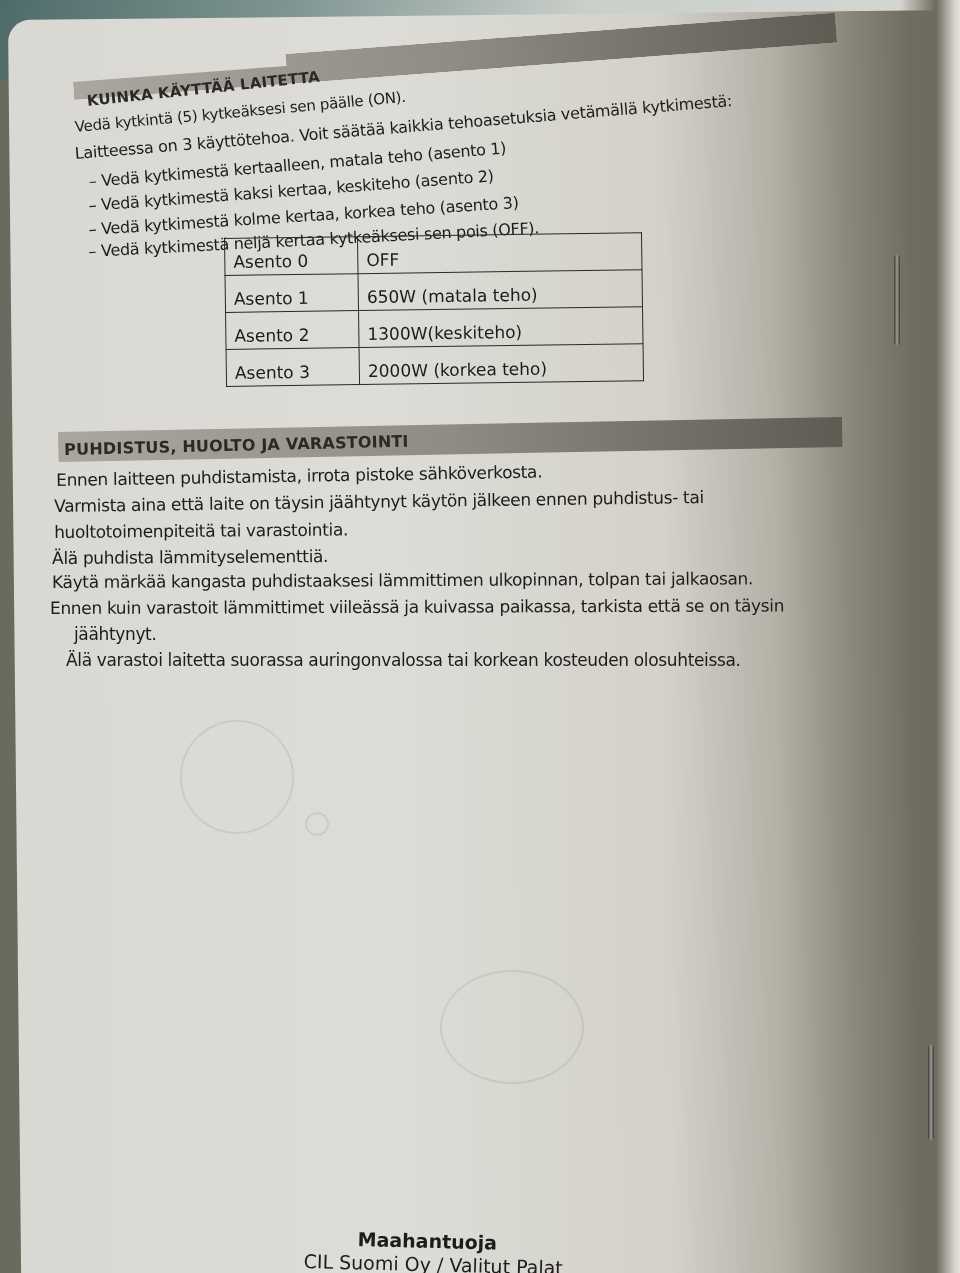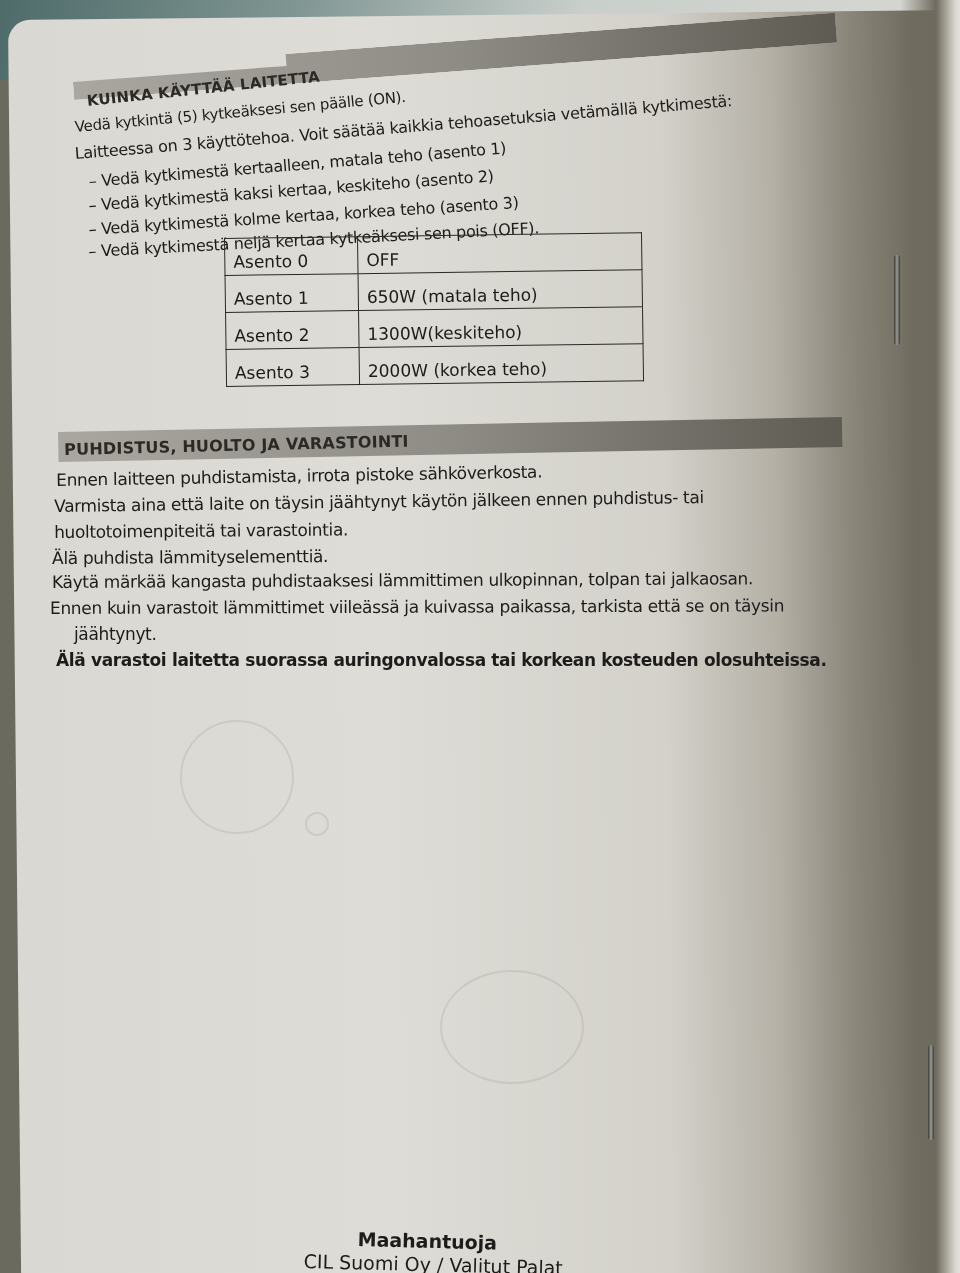--- a/index.html
+++ b/index.html
@@ -179,19 +179,19 @@
     <div class="header-text h2">PUHDISTUS, HUOLTO JA VARASTOINTI</div>
 
     <div class="s2">
       <div class="line" style="left:56px; top:470px; transform:rotate(-1.0deg);">Ennen laitteen puhdistamista, irrota pistoke sähköverkosta.</div>
       <div class="line" style="left:54px; top:496px; transform:rotate(-0.8deg);">Varmista aina että laite on täysin jäähtynyt käytön jälkeen ennen puhdistus- tai</div>
       <div class="line" style="left:54px; top:522px; transform:rotate(-0.5deg);">huoltotoimenpiteitä tai varastointia.</div>
       <div class="line" style="left:52px; top:548px; transform:rotate(-0.4deg);">Älä puhdista lämmityselementtiä.</div>
       <div class="line" style="left:52px; top:572px; transform:rotate(-0.3deg);">Käytä märkää kangasta puhdistaaksesi lämmittimen ulkopinnan, tolpan tai jalkaosan.</div>
       <div class="line" style="left:50px; top:598px; transform:rotate(-0.2deg);">Ennen kuin varastoit lämmittimet viileässä ja kuivassa paikassa, tarkista että se on täysin</div>
       <div class="line" style="left:50px; top:624px;margin-left:24px;">jäähtynyt.</div>
-      <div class="line" style="left:56px; top:650px;font-weight:bold;">Älä varastoi laitetta suorassa auringonvalossa tai korkean kosteuden olosuhteissa.</div>
+      <div class="line" style="left:66px; top:650px;">Älä varastoi laitetta suorassa auringonvalossa tai korkean kosteuden olosuhteissa.</div>
     </div>
 
     <div class="footer-title">Maahantuoja</div>
     <div class="footer-sub">CIL Suomi Oy / Valitut Palat</div>
   </div>
 </div>
 
 </body></html>

